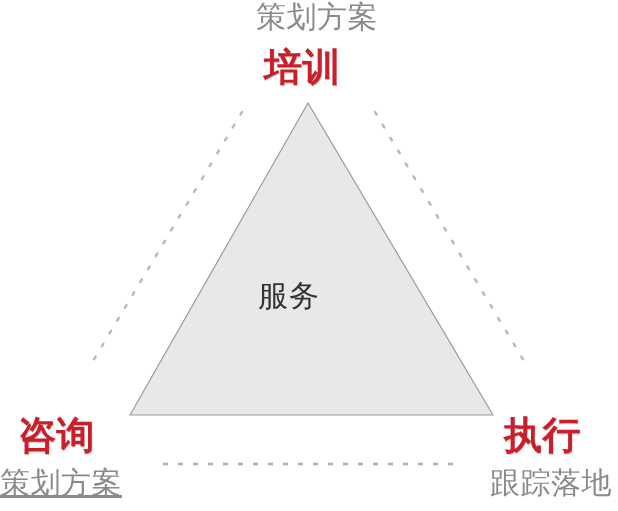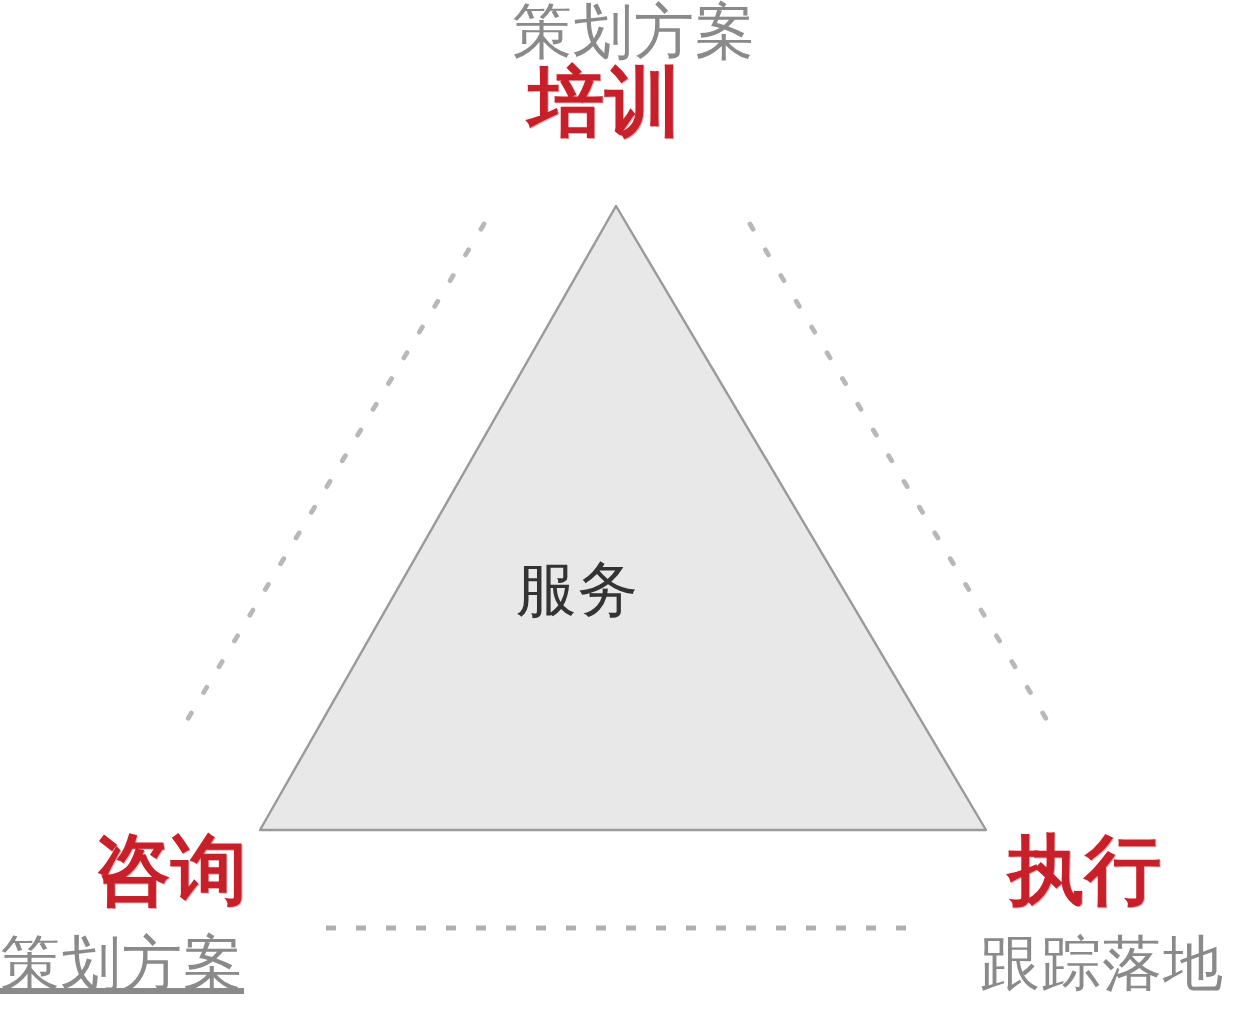--- a/index.html
+++ b/index.html
@@ -50,23 +50,23 @@
     color: #333333;
     font-size: 30px;
     font-weight: normal;
     line-height: 1.28;
     text-align: left;
     letter-spacing: 1px;
   }
 
   
   #top-sub   { left: 256px; top: 2px;   }
-  #top-main  { left: 264px; top: 32px;  }
+  #top-main  { left: 264px; top: 48px;  }
 
-  #bl-main   { left: 18px;  top: 416px; margin-left: 29px; }
+  #bl-main   { left: 18px;  top: 416px; }
   #bl-sub    { left: 0px;   top: 468px; text-decoration: underline; }
 
   #br-main   { left: 504px; top: 416px; }
   #br-sub    { left: 490px; top: 468px; }
 
   #center-label { left: 258px; top: 277px; width: 104px; }
 </style>
 </head>
 <body>
 

